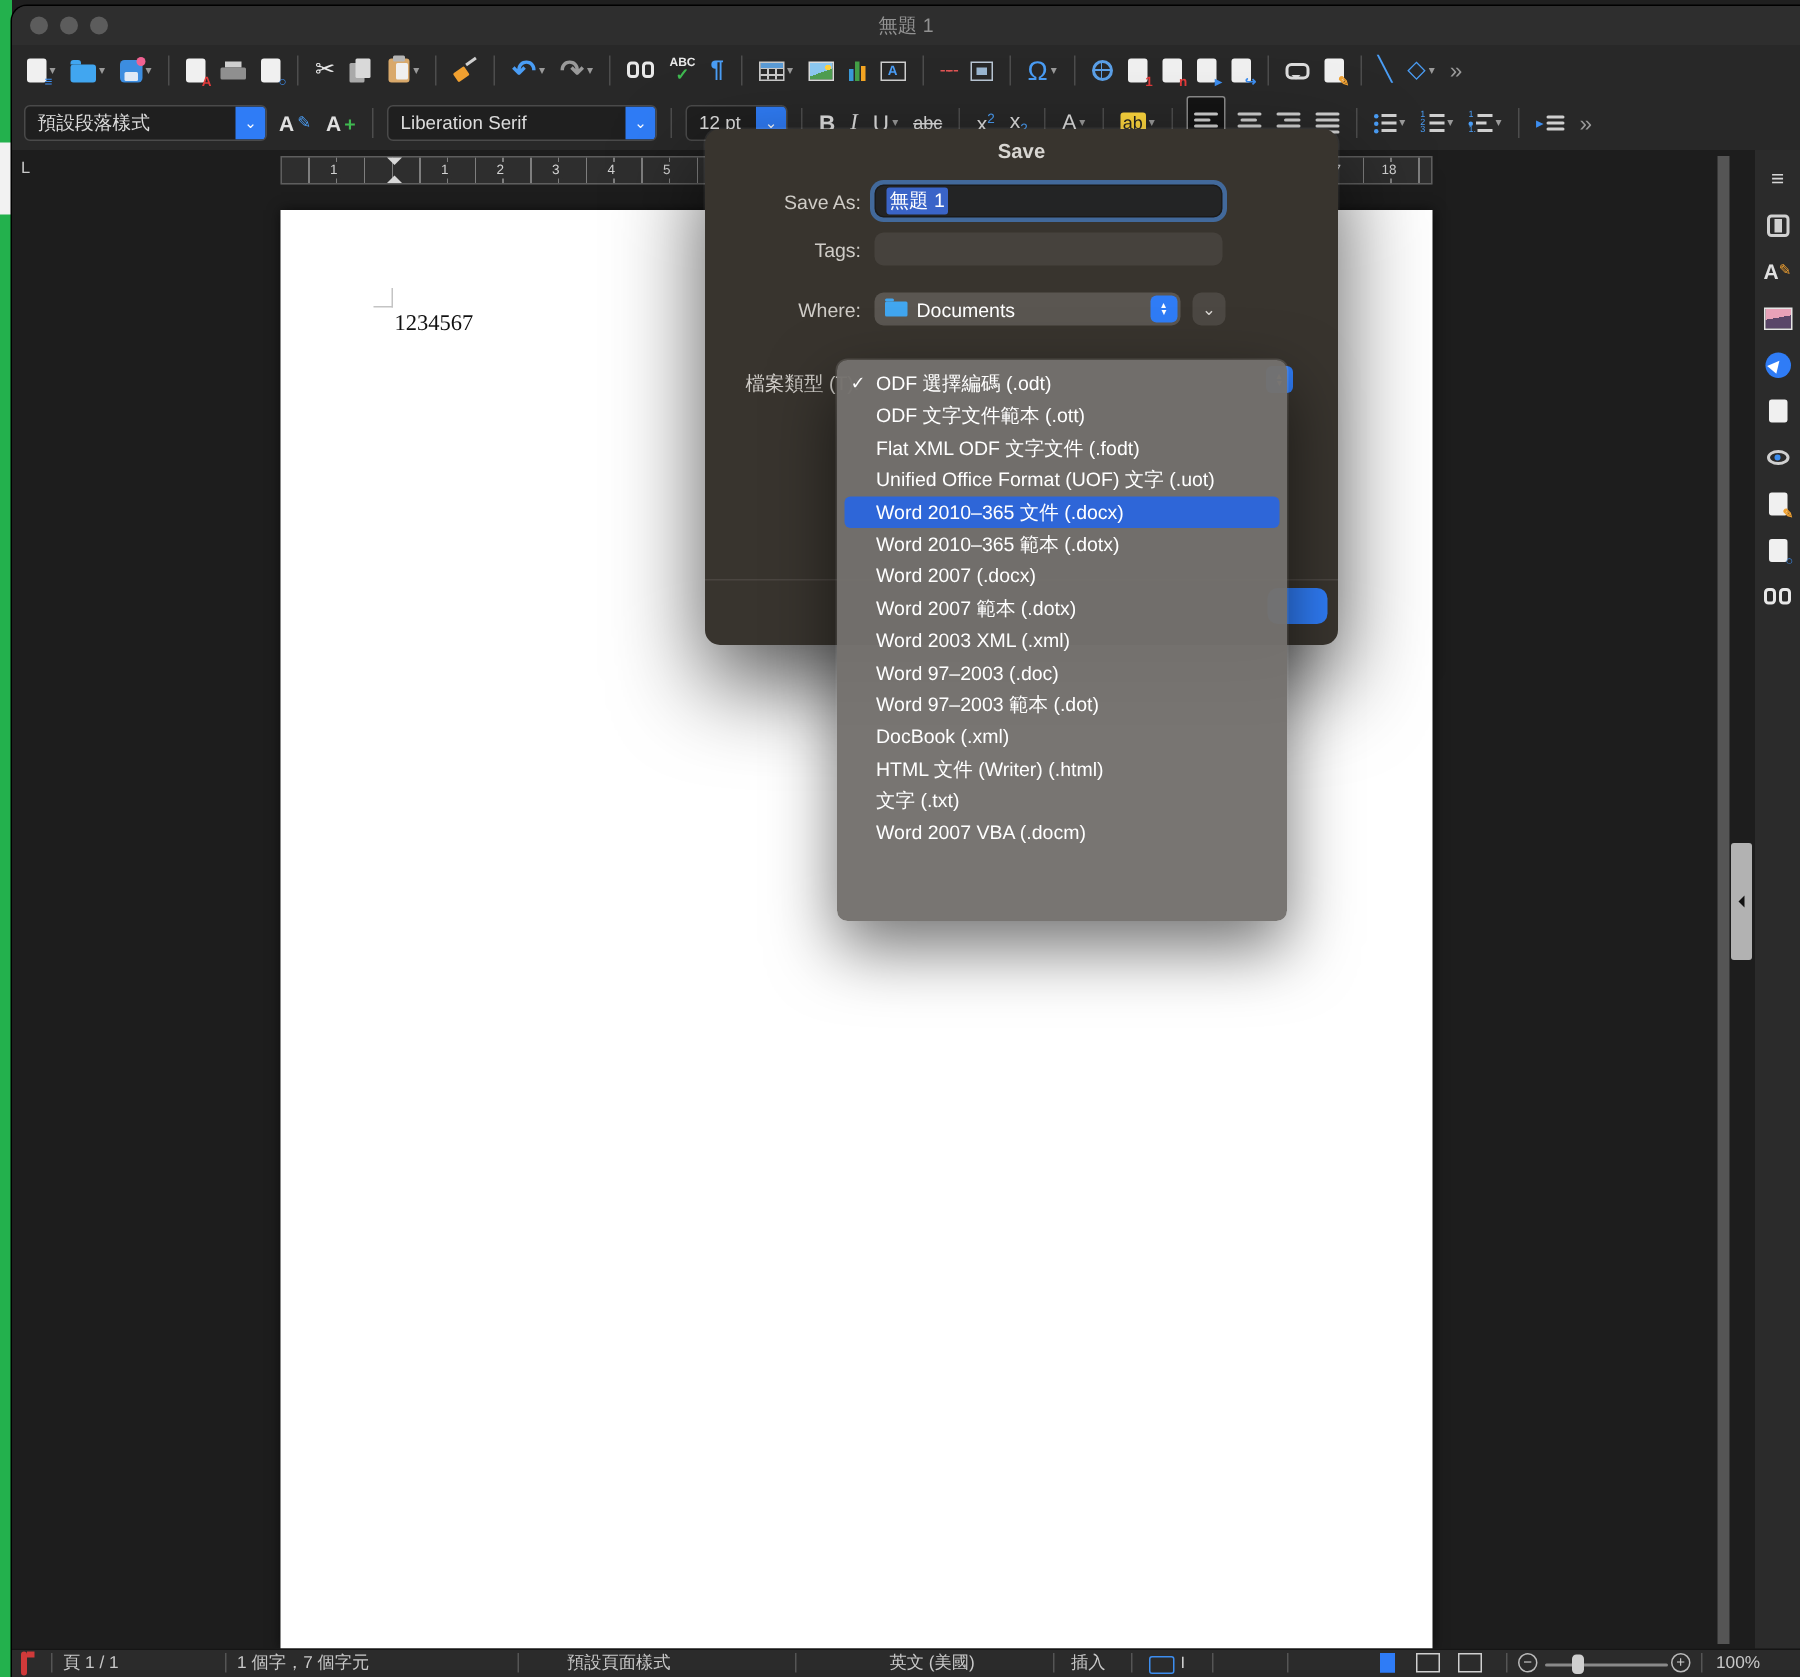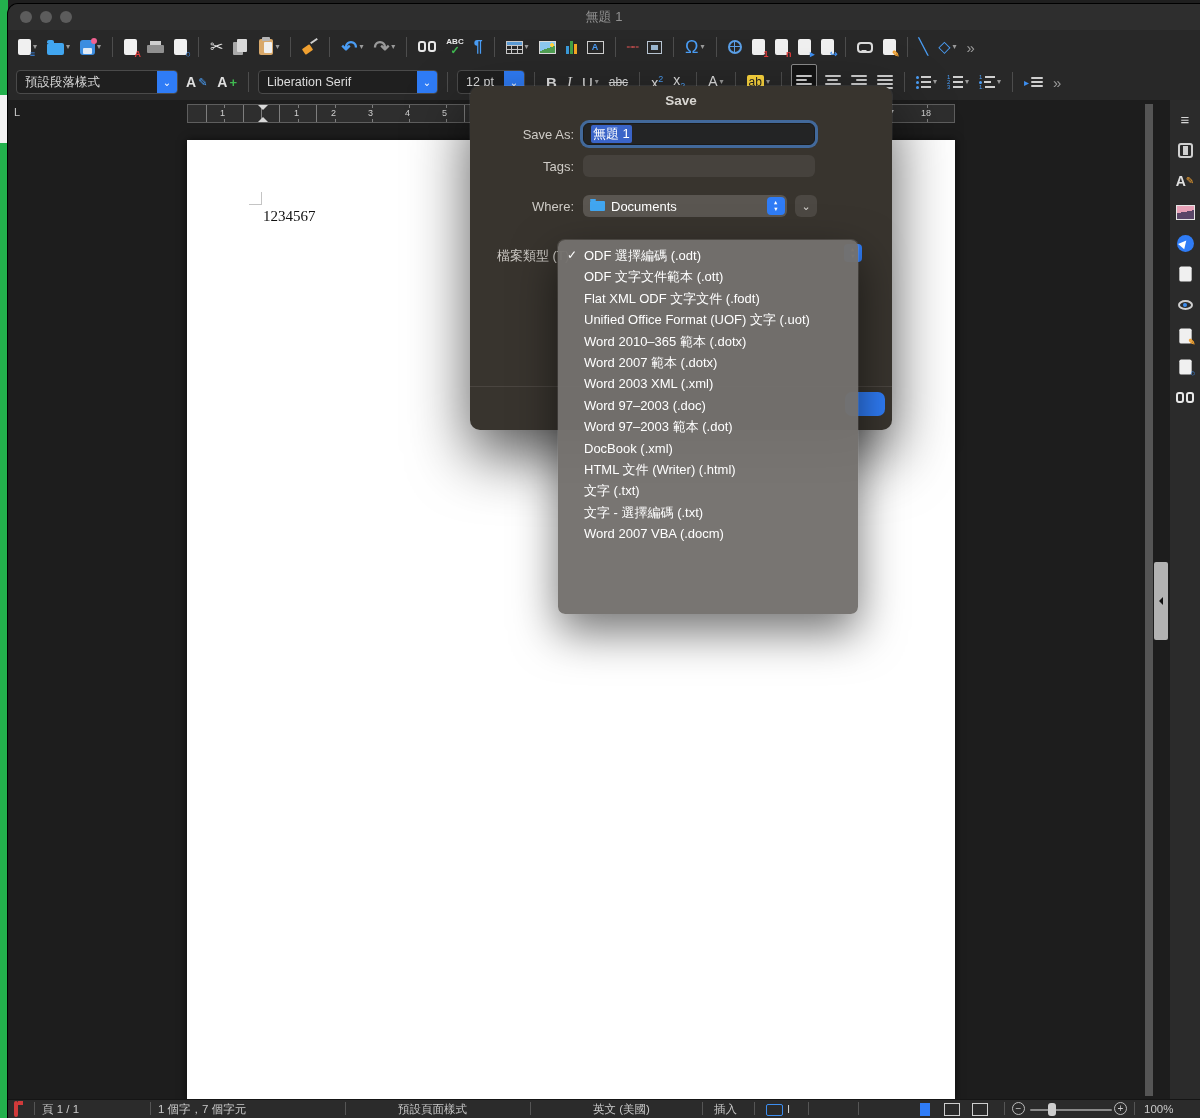--- a/index.html
+++ b/index.html
@@ -575,21 +575,21 @@
     </div>
   </div>
 
   <div class="statusbar">
     <span class="it" style="left:6px;top:2px"><span class="i-modified"></span></span>
     <span class="vsep" style="left:26px"></span>
     <span class="it" style="left:34px">頁 1 / 1</span>
     <span class="vsep" style="left:142px"></span>
     <span class="it" style="left:150px">1 個字，7 個字元</span>
     <span class="vsep" style="left:337px"></span>
-    <span class="it" style="left:390px">預設頁面樣式</span>
+    <span class="it" style="left:370px">預設頁面樣式</span>
     <span class="vsep" style="left:522px"></span>
     <span class="it" style="left:585px">英文 (美國)</span>
     <span class="vsep" style="left:694px"></span>
     <span class="it" style="left:706px">插入</span>
     <span class="vsep" style="left:746px"></span>
     <span class="it" style="left:758px;display:flex;gap:4px">
       <span class="i-selmode"></span>
       <span class="sb-ibeam">I</span>
     </span>
     <span class="vsep" style="left:800px"></span>
@@ -652,23 +652,24 @@
 </div>
 
 <div class="menu">
   <div class="mi">
     <span class="chk">✓</span>
     <span>ODF 選擇編碼 (.odt)</span>
   </div>
   <div class="mi"><span>ODF 文字文件範本 (.ott)</span></div>
   <div class="mi"><span>Flat XML ODF 文字文件 (.fodt)</span></div>
   <div class="mi"><span>Unified Office Format (UOF) 文字 (.uot)</span></div>
+  <div class="mi selected"><span>Word 2010–365 文件 (.docx)</span></div>
   <div class="mi"><span>Word 2010–365 範本 (.dotx)</span></div>
+  <div class="mi"><span>Word 2007 (.docx)</span></div>
   <div class="mi"><span>Word 2007 範本 (.dotx)</span></div>
   <div class="mi"><span>Word 2003 XML (.xml)</span></div>
   <div class="mi"><span>Word 97–2003 (.doc)</span></div>
   <div class="mi"><span>Word 97–2003 範本 (.dot)</span></div>
   <div class="mi"><span>DocBook (.xml)</span></div>
   <div class="mi"><span>HTML 文件 (Writer) (.html)</span></div>
   <div class="mi"><span>文字 (.txt)</span></div>
-  <div class="mi"><span>文字 - 選擇編碼 (.txt)</span></div>
   <div class="mi"><span>Word 2007 VBA (.docm)</span></div>
 </div>
 
 </body></html>

